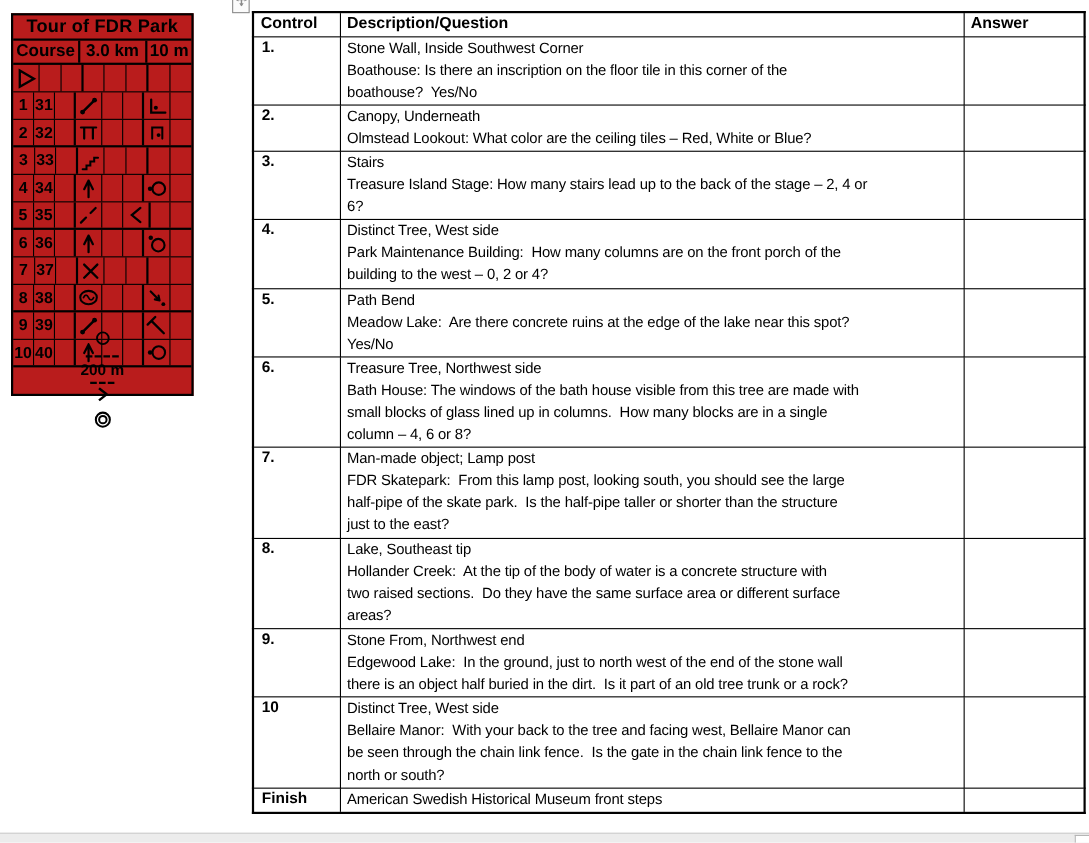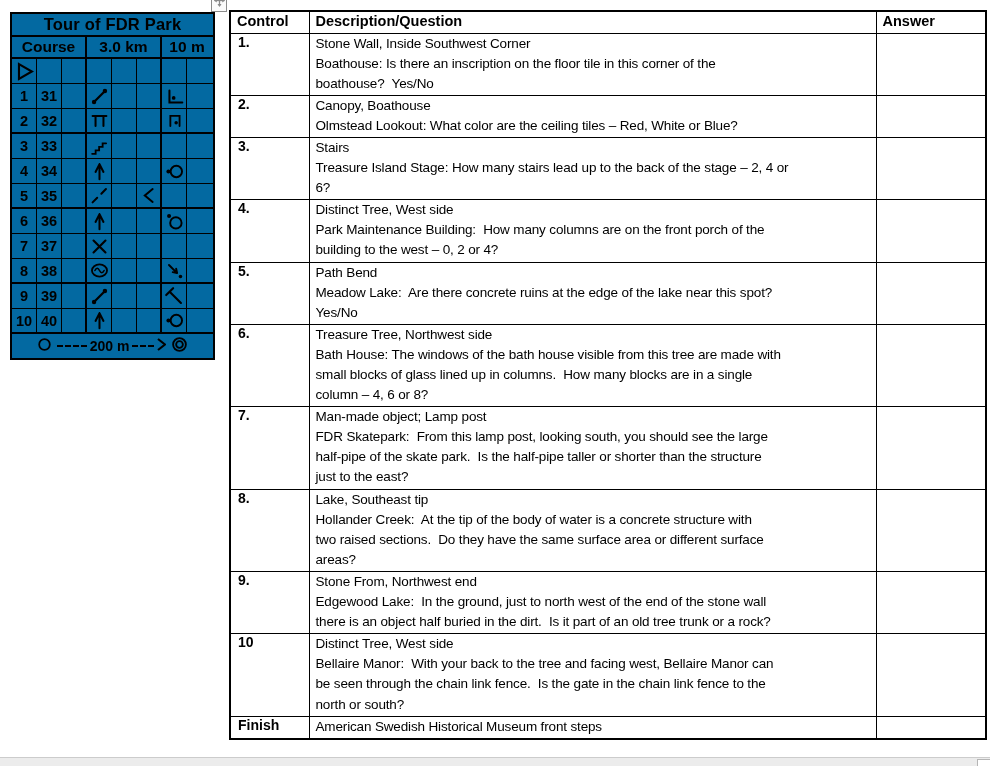--- a/index.html
+++ b/index.html
@@ -16,25 +16,25 @@
   .move-handle {
     position: absolute; left: 211px; top: -6px;
     width: 16px; height: 18px;
     border: 1.5px solid #8a8a8a; background: #fbfbfb;
     display: flex; align-items: flex-end; justify-content: center;
   }
 
   
   .card {
     position: absolute; left: 10px; top: 12px;
-    width: 205px; border: 2.6px solid #000; background: #0369a1;
+    width: 166px; border: 2.6px solid #000; background: #b91c1c;
   }
   .crow { display: flex; border-bottom: 1.4px solid #000; }
   .crow.tkB { border-bottom-width: 2.4px; }
-  .crow.last { border-bottom: none; }
+  .crow.last { border-bottom: none; flex-direction: column; }
   .card-title {
     height: 23px; display: flex; align-items: center; justify-content: center;
     font-weight: bold; font-size: 16.5px; letter-spacing: 0.2px;
   }
   .chead { height: 22px; font-weight: bold; font-size: 15.5px; }
   .chead .hc {
     display: flex; align-items: center; justify-content: center;
     border-right: 2.4px solid #000;
   }
   .chead .hc.w3 { width: 75px; }
@@ -354,21 +354,21 @@
     </thead>
     <tbody id="qtable-body">
         <tr>
           <td class="control-cell">1.</td>
           <td class="desc-cell"><div>Stone Wall, Inside Southwest Corner</div><div>Boathouse: Is there an inscription on the floor tile in this corner of the
 boathouse?  Yes/No</div></td>
           <td class="answer-cell"></td>
         </tr>
         <tr>
           <td class="control-cell">2.</td>
-          <td class="desc-cell"><div>Canopy, Boathouse</div><div>Olmstead Lookout: What color are the ceiling tiles – Red, White or Blue?</div></td>
+          <td class="desc-cell"><div>Canopy, Underneath</div><div>Olmstead Lookout: What color are the ceiling tiles – Red, White or Blue?</div></td>
           <td class="answer-cell"></td>
         </tr>
         <tr>
           <td class="control-cell">3.</td>
           <td class="desc-cell"><div>Stairs</div><div>Treasure Island Stage: How many stairs lead up to the back of the stage – 2, 4 or
 6?</div></td>
           <td class="answer-cell"></td>
         </tr>
         <tr>
           <td class="control-cell">4.</td>

